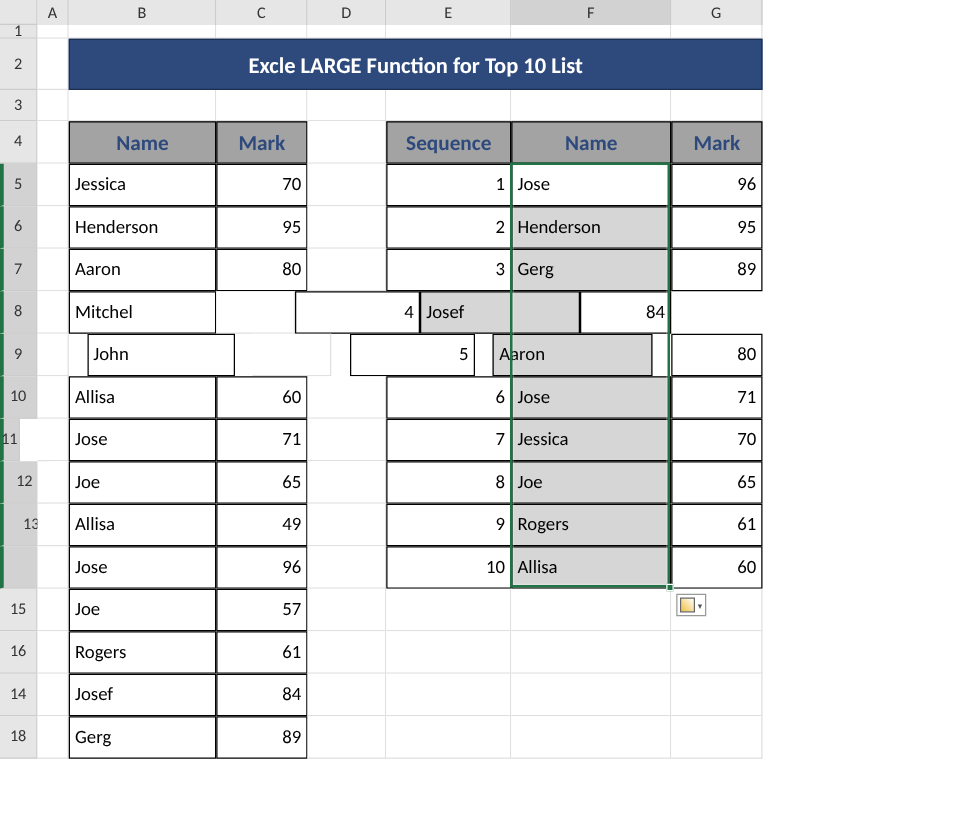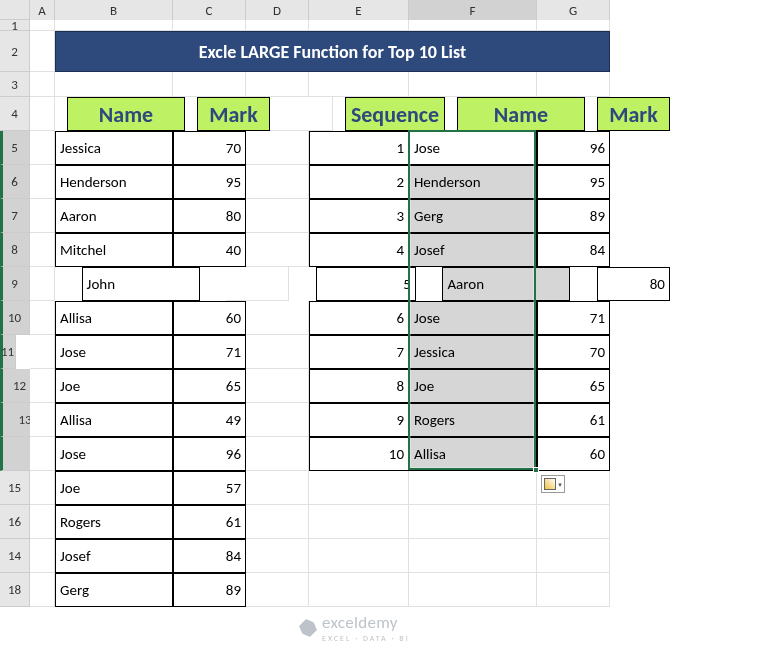--- a/index.html
+++ b/index.html
@@ -87,27 +87,26 @@
     .title-cell {
       background: #2e4a7d;
       color: #fff;
       font-weight: bold;
       font-size: 18px;
       justify-content: center;
       border: 1px solid #1a2f52;
     }
     
     .th {
-      background: #bef264;
+      background: #a3a3a3;
       color: #2e4a7d;
       font-weight: bold;
-      font-size: 22px;
+      font-size: 17px;
       justify-content: center;
       border: 1px solid #000 !important;
-      margin-left: 12px;
     }
     
     .td {
       border: 1px solid #000 !important;
     }
     .td.num { justify-content: flex-end; }
     .td.txt { justify-content: flex-start; }
     .td.seq { justify-content: flex-end; }
     
     .selected-range {
@@ -262,21 +261,20 @@
         <div class="cell td txt" style="width: 118px; height: 34px;">Aaron</div>
         <div class="cell td num" style="width: 73px; height: 34px;">80</div>
         <div class="cell" style="width: 63px; height: 34px;"></div>
         <div class="cell td seq" style="width: 100px; height: 34px;">3</div>
         <div class="cell td txt selected-range" style="width: 128px; height: 34px;">Gerg</div>
         <div class="cell td num" style="width: 73px; height: 34px;">89</div>
       </div>
       <div class="row" style="height: 34px;">
         <div class="cell" style="width: 25px; height: 34px;"></div>
         <div class="cell td txt" style="width: 118px; height: 34px;">Mitchel</div>
-        <div class="cell td num" style="width: 73px; height: 34px;">40</div>
         <div class="cell" style="width: 63px; height: 34px;"></div>
         <div class="cell td seq" style="width: 100px; height: 34px;">4</div>
         <div class="cell td txt selected-range" style="width: 128px; height: 34px;">Josef</div>
         <div class="cell td num" style="width: 73px; height: 34px;">84</div>
       </div>
       <div class="row" style="height: 34px; justify-content: space-between;">
         <div class="cell" style="width: 25px; height: 34px;"></div>
         <div class="cell td txt" style="width: 118px; height: 34px;">John</div>
         <div class="cell" style="width: 63px; height: 34px;"></div>
         <div class="cell td seq" style="width: 100px; height: 34px;">5</div>
@@ -364,20 +362,13 @@
         <div class="cell" style="width: 128px; height: 34px;"></div>
         <div class="cell" style="width: 73px; height: 34px;"></div>
       </div>
     </div>
 
   <div class="selection-border" id="selBorder" style="left: 408px; top: 130px; width: 128px; height: 340px;"></div>
   <div class="selection-handle" id="selHandle" style="left: 533px; top: 467px;"></div>
 
   <div class="paste-btn" id="pasteBtn" style="left: 541px; top: 475px;"></div>
 
-  <div class="watermark" style="left:300px; top:612px;">
-    <div class="logo"></div>
-    <div>
-      <div>exceldemy</div>
-      <div class="sub">EXCEL · DATA · BI</div>
-    </div>
-  </div>
 </div>
 
 </body></html>

